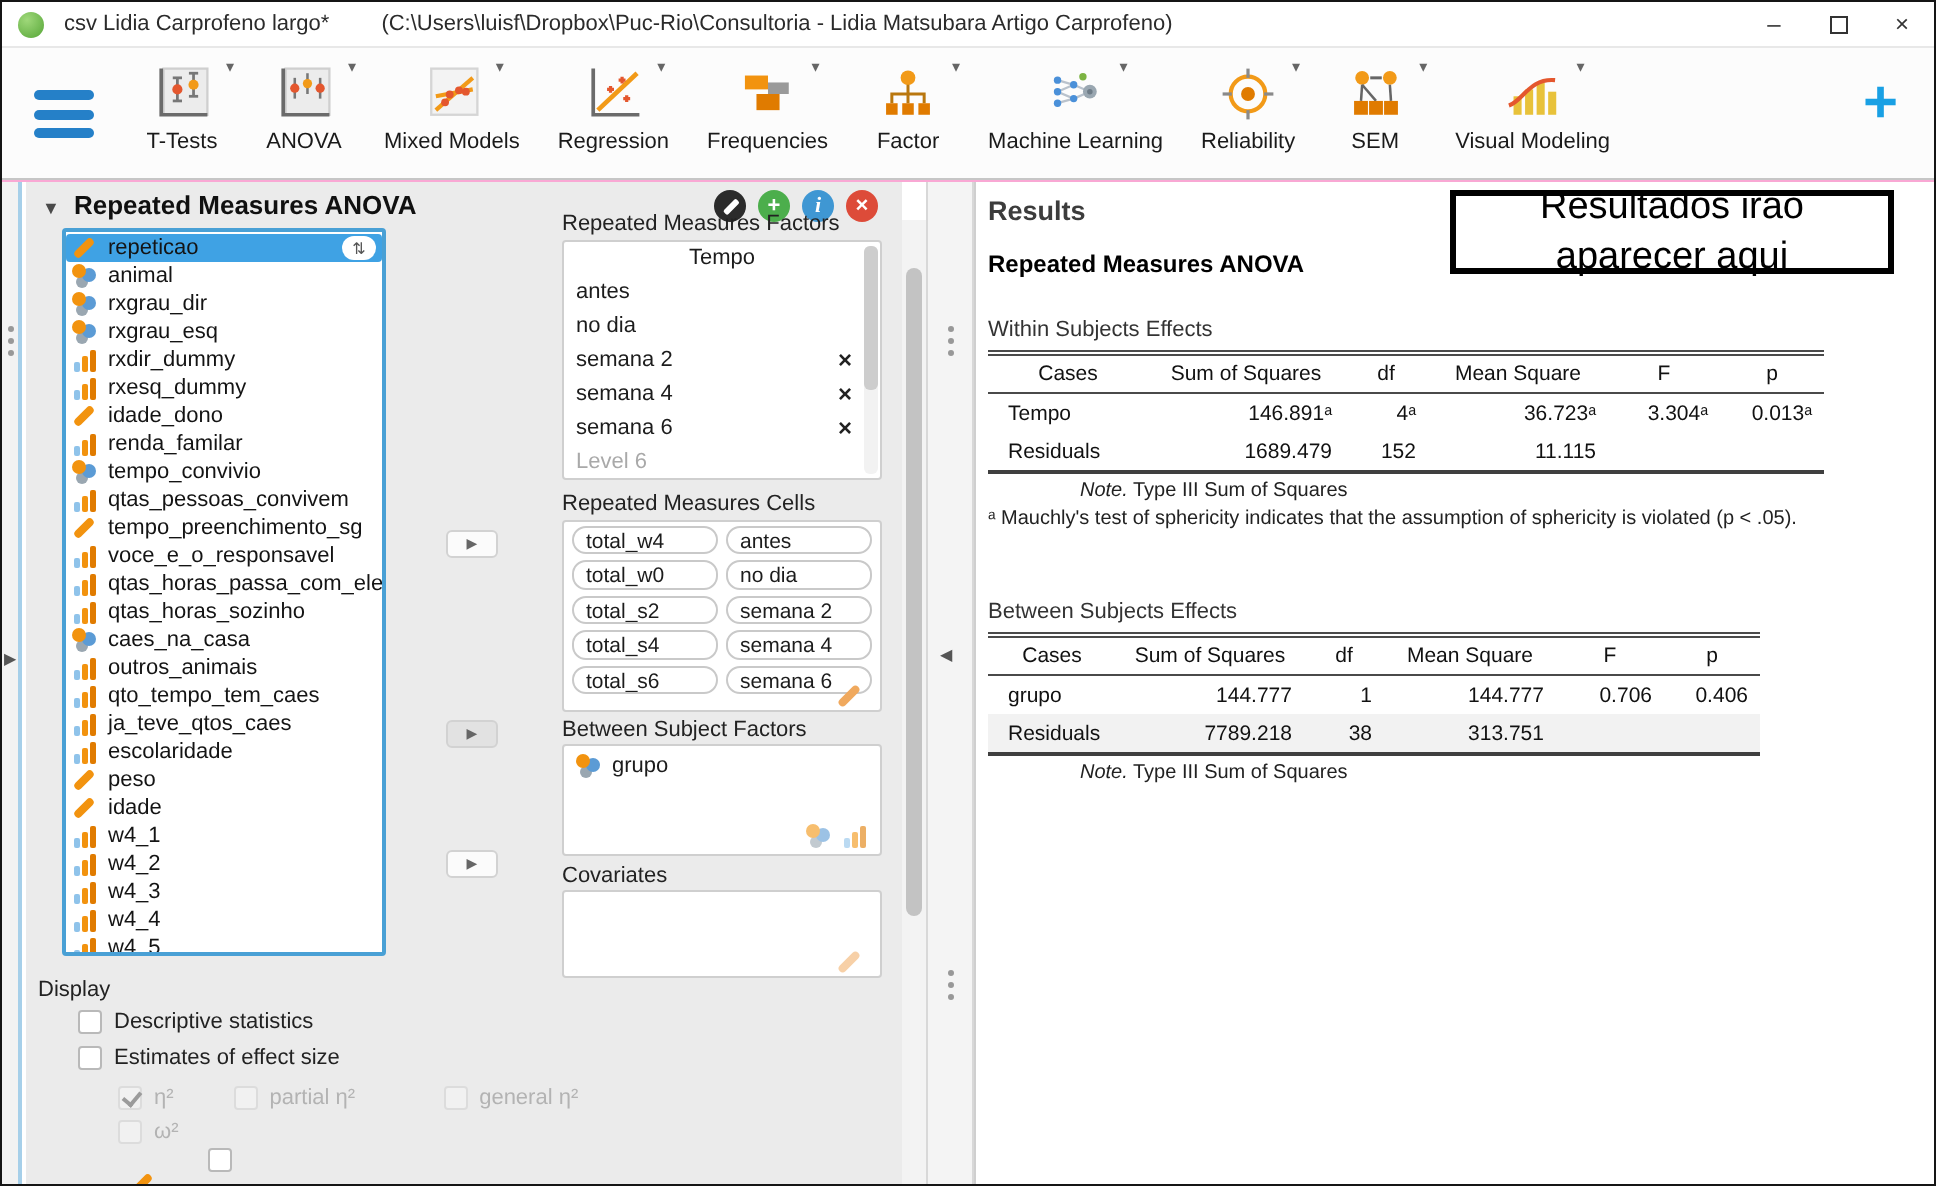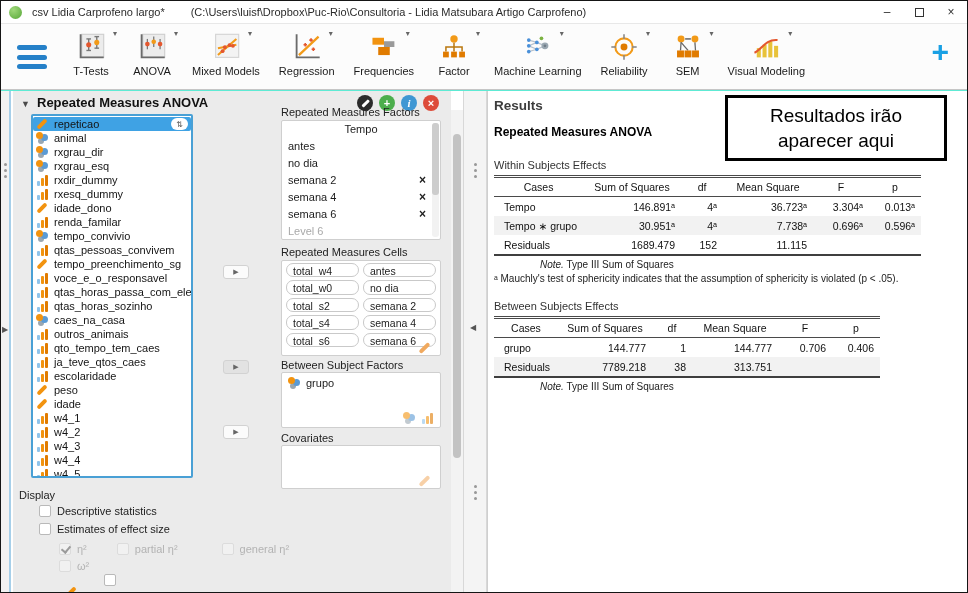--- a/index.html
+++ b/index.html
@@ -1,17 +1,17 @@
 <!DOCTYPE html>
 <html><head>
 <meta charset="utf-8">
 <style>
   html,body{margin:0;padding:0;background:#fff;}
   *{box-sizing:border-box;}
-  #screen{position:relative;width:968px;height:593px;border:1px solid #151515;background:#5eead4;
+  #screen{position:relative;width:968px;height:593px;border:1px solid #151515;background:#f9a8d4;
           font-family:"Liberation Sans",sans-serif;overflow:hidden;}
 
   
   .titlebar{position:absolute;top:0;left:0;right:0;height:22px;background:#fff;display:flex;align-items:center;}
   .app-logo{width:13px;height:13px;border-radius:50%;margin-left:8px;
             background:radial-gradient(circle at 35% 30%,#9fd87a,#56a637);}
   .tb-title{font-size:11px;color:#2b2b2b;margin-left:10px;white-space:nowrap;}
   .tb-path{font-size:11px;color:#2b2b2b;margin-left:26px;white-space:nowrap;}
   .tb-controls{margin-left:auto;display:flex;height:22px;}
   .tb-btn{width:32px;height:22px;display:flex;align-items:center;justify-content:center;
@@ -113,21 +113,21 @@
       border-right:2px solid #9b9b9b;border-bottom:2px solid #9b9b9b;transform:rotate(40deg);}
   .cb-label{font-size:11px;color:#222;white-space:nowrap;}
   .cb-label.disabled{color:#b3b3b3;}
   .peek{position:absolute;left:52px;bottom:-2px;width:12px;height:4px;background:#f2930f;
         border-radius:2px;transform:rotate(-45deg);}
 
   
   .results{position:absolute;left:486px;top:0;right:0;bottom:0;background:#fff;border-left:1px solid #cfcfcf;}
   .res-heading{position:absolute;left:6px;top:7px;font-size:13.5px;font-weight:bold;color:#3c3c3c;}
   .res-sub{position:absolute;left:6px;top:34px;font-size:12px;font-weight:bold;color:#000;}
-  .callout{position:absolute;left:237px;top:4px;width:222px;height:66px;border:3px solid #000;
+  .callout{position:absolute;left:237px;top:4px;width:222px;height:42px;border:3px solid #000;
            background:#fff;display:flex;align-items:center;justify-content:center;text-align:center;
            font-size:19px;line-height:25px;color:#000;padding:0 10px;}
   .tbl-block{position:absolute;left:6px;}
   .tbl-title{font-size:11px;color:#333;margin-bottom:4px;}
   table.rtable{border-collapse:collapse;table-layout:fixed;}
   .rtable thead tr{border-top:3px double #4a4a4a;border-bottom:1px solid #4a4a4a;}
   .rtable th{font-weight:normal;font-size:10.5px;color:#111;padding:3px 6px;text-align:center;white-space:nowrap;}
   .rtable td{font-size:10.5px;color:#111;padding:3.5px 6px;text-align:right;white-space:nowrap;}
   .rtable td.case{text-align:left;padding-left:10px;}
   .rtable tbody tr.shaded{background:#f2f2f2;}
@@ -740,28 +740,20 @@
               </tr>
             </thead>
             <tbody>
               <tr>
                 <td class="case">Tempo</td>
                 <td>146.891ᵃ</td>
                 <td>4ᵃ</td>
                 <td>36.723ᵃ</td>
                 <td>3.304ᵃ</td>
                 <td>0.013ᵃ</td>
-              </tr>
-              <tr class="shaded">
-                <td class="case">Tempo ∗ grupo</td>
-                <td>30.951ᵃ</td>
-                <td>4ᵃ</td>
-                <td>7.738ᵃ</td>
-                <td>0.696ᵃ</td>
-                <td>0.596ᵃ</td>
               </tr>
               <tr>
                 <td class="case">Residuals</td>
                 <td>1689.479</td>
                 <td>152</td>
                 <td>11.115</td>
                 <td></td>
                 <td></td>
               </tr>
             </tbody>

